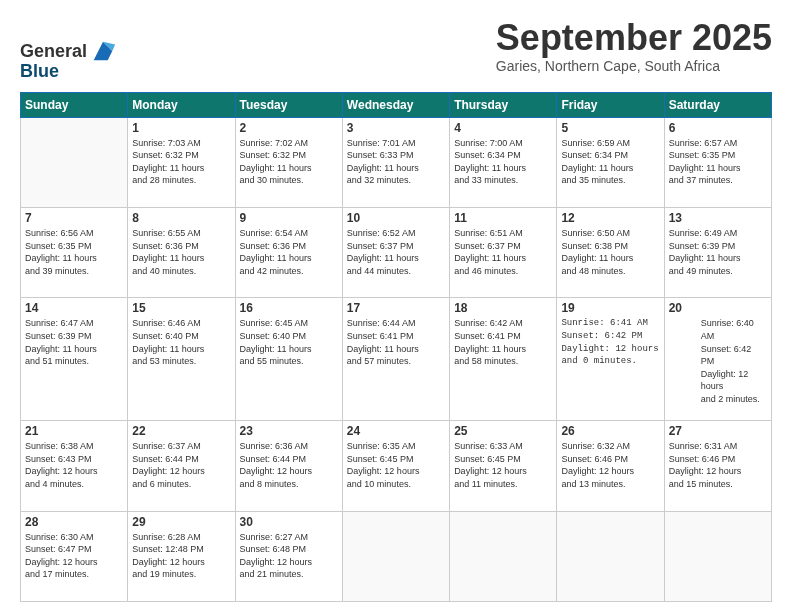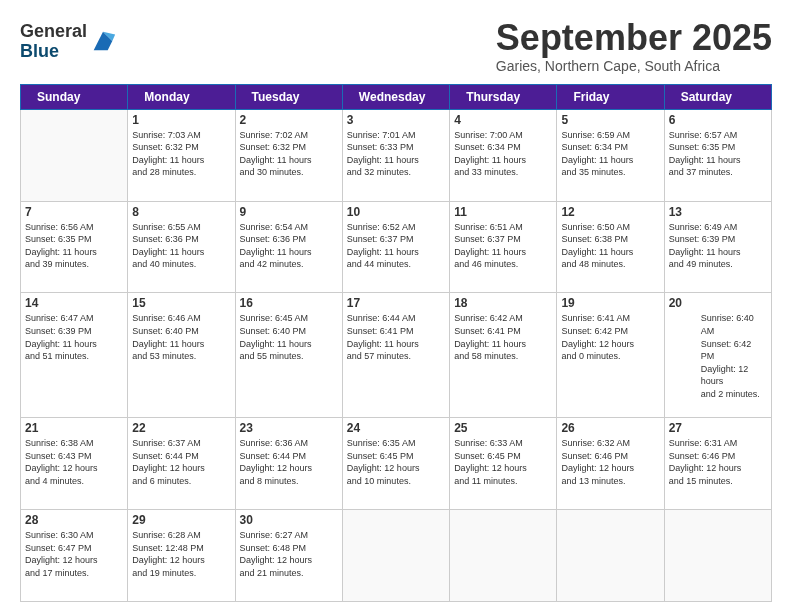--- a/index.html
+++ b/index.html
@@ -25,20 +25,21 @@
     }
     .logo {
       display: flex;
       align-items: center;
       margin-top: 4px;
     }
     .logo-text {
       display: flex;
       flex-direction: column;
       line-height: 1.1;
+      margin-top: 20px;
     }
     .logo-icon {
       width: 28px;
       height: 28px;
       margin-left: 2px;
       margin-top: -2px;
     }
     .title-section {
       text-align: left;
     }
@@ -53,25 +54,25 @@
       color: #555;
     }
     .calendar {
       flex: 1;
       border: 1px solid #ccc;
       border-collapse: collapse;
       width: 100%;
       table-layout: fixed;
     }
     .calendar th {
-      background-color: #4c1d95;
+      background-color: #0f766e;
       color: white;
       font-size: 12px;
       font-weight: bold;
-      padding: 5px 16px;
+      padding: 5px 4px;
       text-align: left;
       border: 1px solid #1a6bb5;
     }
     .calendar td {
       border: 1px solid #ccc;
       vertical-align: top;
       padding: 3px 4px;
       font-size: 9.5px;
       color: #333;
       height: 82px;
@@ -254,21 +255,21 @@
           </td>
           <td>
             <span class="day-num">18</span>
             <div class="day-info" style="white-space: pre-line;">Sunrise: 6:42 AM
 Sunset: 6:41 PM
 Daylight: 11 hours
 and 58 minutes.</div>
           </td>
           <td>
             <span class="day-num">19</span>
-            <div class="day-info" style="white-space: pre-line;">Sunrise: 6:41 AM
+            <div class="day-info" style="white-space: pre-line; font-family: Liberation Mono, monospace;">Sunrise: 6:41 AM
 Sunset: 6:42 PM
 Daylight: 12 hours
 and 0 minutes.</div>
           </td>
           <td>
             <span class="day-num">20</span>
             <div class="day-info" style="white-space: pre-line; margin-left: 32px;">Sunrise: 6:40 AM
 Sunset: 6:42 PM
 Daylight: 12 hours
 and 2 minutes.</div>

